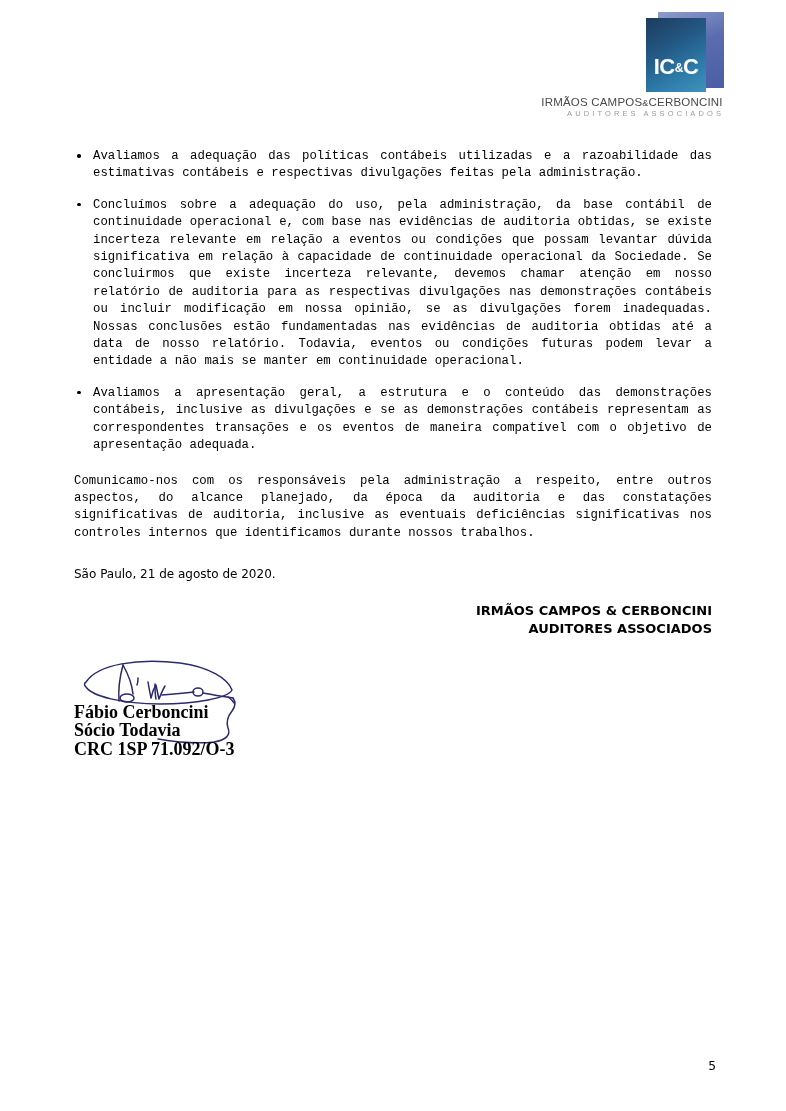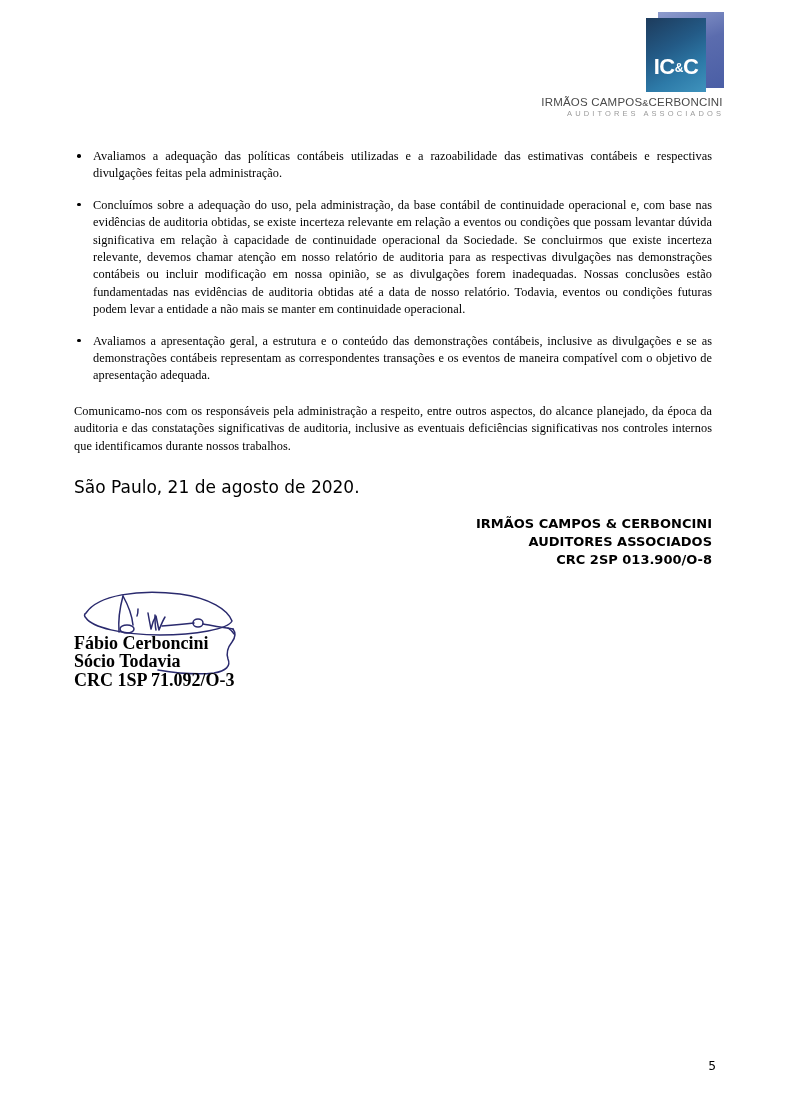--- a/index.html
+++ b/index.html
@@ -94,21 +94,21 @@
   }
 
   
   .content {
     position: absolute;
     left: 74px;
     top: 148px;
     width: 638px;
   }
   .para {
-    font-family: Liberation Serif, serif;
+    font-family: Liberation Mono, monospace;
     font-size: 12.3px;
     line-height: 17.4px;
     text-align: justify;
     color: #000000;
     margin: 0 0 13px 0;
     letter-spacing: 0.05px;
   }
   .bullet-para {
     position: relative;
     padding-left: 19px;
@@ -122,21 +122,21 @@
     height: 3.5px;
     background: #000000;
     border-radius: 50%;
   }
   .plain-para {
     margin-top: 18px;
     margin-bottom: 0;
   }
   .date-line {
     font-family: "DejaVu Sans", sans-serif;
-    font-size: 17px;
+    font-size: 12px;
     line-height: 17.4px;
     color: #000000;
     margin: 24px 0 0 0;
     text-align: left;
   }
 
   
   .firm-block {
     margin-top: 18px;
     font-family: "DejaVu Sans", sans-serif;
@@ -217,21 +217,20 @@
       <span>Avaliamos a apresentação geral, a estrutura e o conteúdo das demonstrações contábeis, inclusive as divulgações e se as demonstrações contábeis representam as correspondentes transações e os eventos de maneira compatível com o objetivo de apresentação adequada.</span>
     </div>
 
     <p class="para plain-para">Comunicamo-nos com os responsáveis pela administração a respeito, entre outros aspectos, do alcance planejado, da época da auditoria e das constatações significativas de auditoria, inclusive as eventuais deficiências significativas nos controles internos que identificamos durante nossos trabalhos.</p>
 
     <p class="date-line">São Paulo, 21 de agosto de 2020.</p>
 
     <div class="firm-block">
       <div class="firm-line-1">IRMÃOS CAMPOS &amp; CERBONCINI</div>
       <div class="firm-line-2">AUDITORES ASSOCIADOS</div>
-      <div class="firm-line-3">CRC 2SP 013.900/O-8</div>
     </div>
 
     <div class="signature-zone">
       <svg class="signature-svg" viewBox="0 0 180 92">
         <g fill="none" stroke="#2a2a6e" stroke-width="1.5" stroke-linecap="round" stroke-linejoin="round">
 
           <path d="M10,28 C22,10 62,4 104,9 C134,13 152,25 156,36 C152,44 120,50 84,50 C46,50 16,42 10,33 C8,31 8,29 10,28 Z"></path>
 
           <path d="M47,11 C44,22 42,34 43,47"></path>
           <path d="M47,11 C52,20 56,30 57,40"></path>

